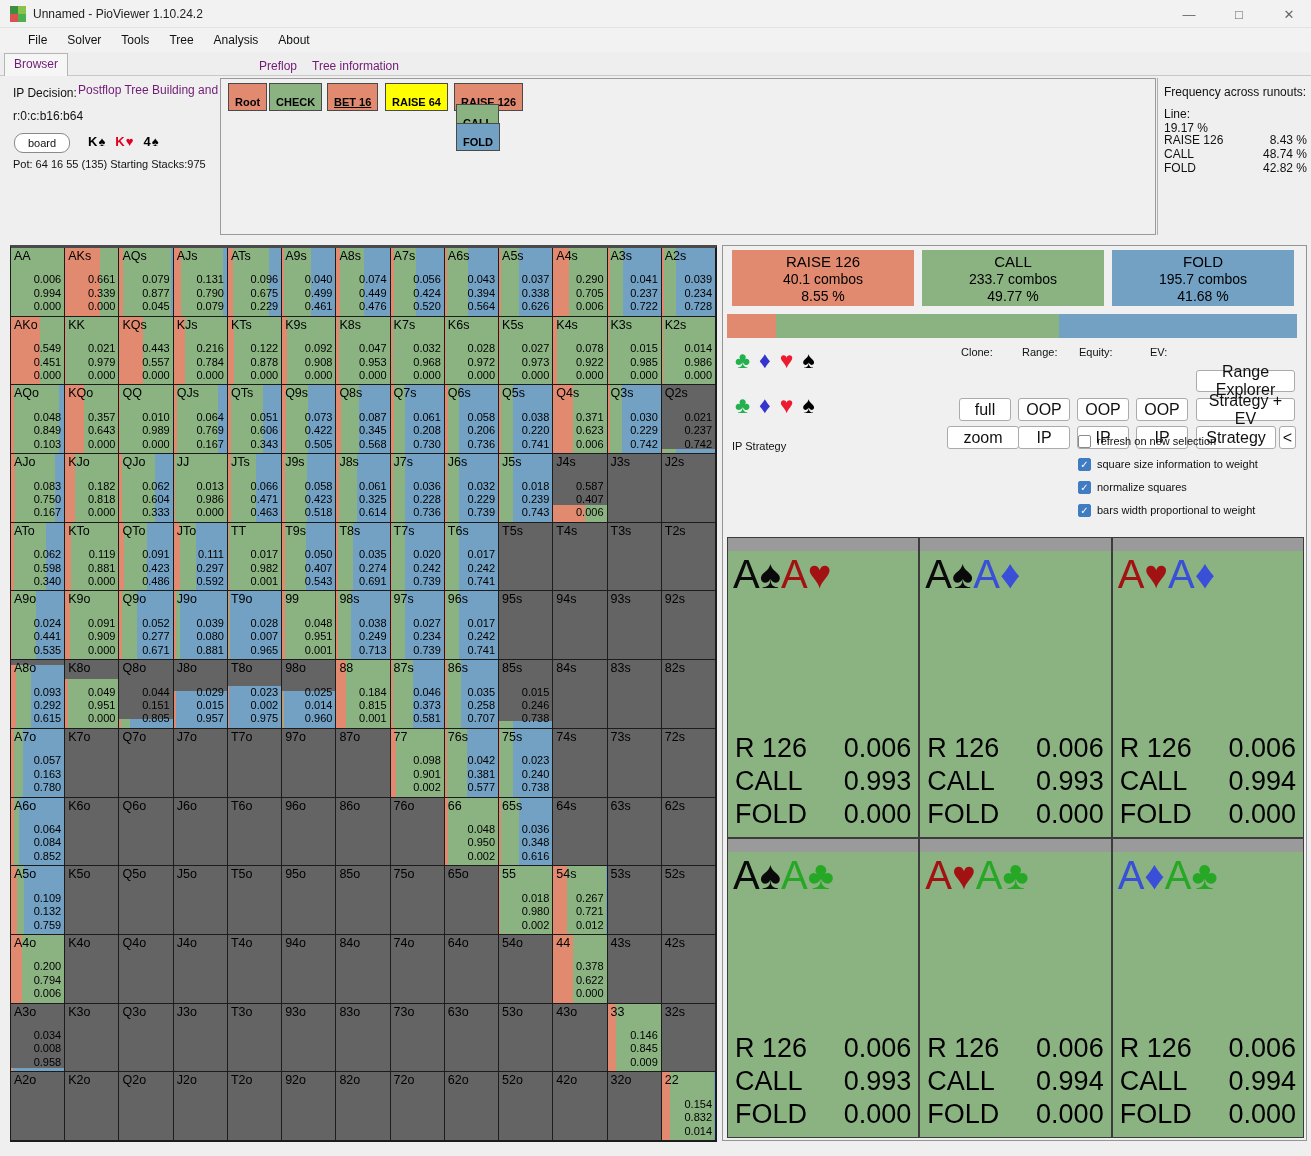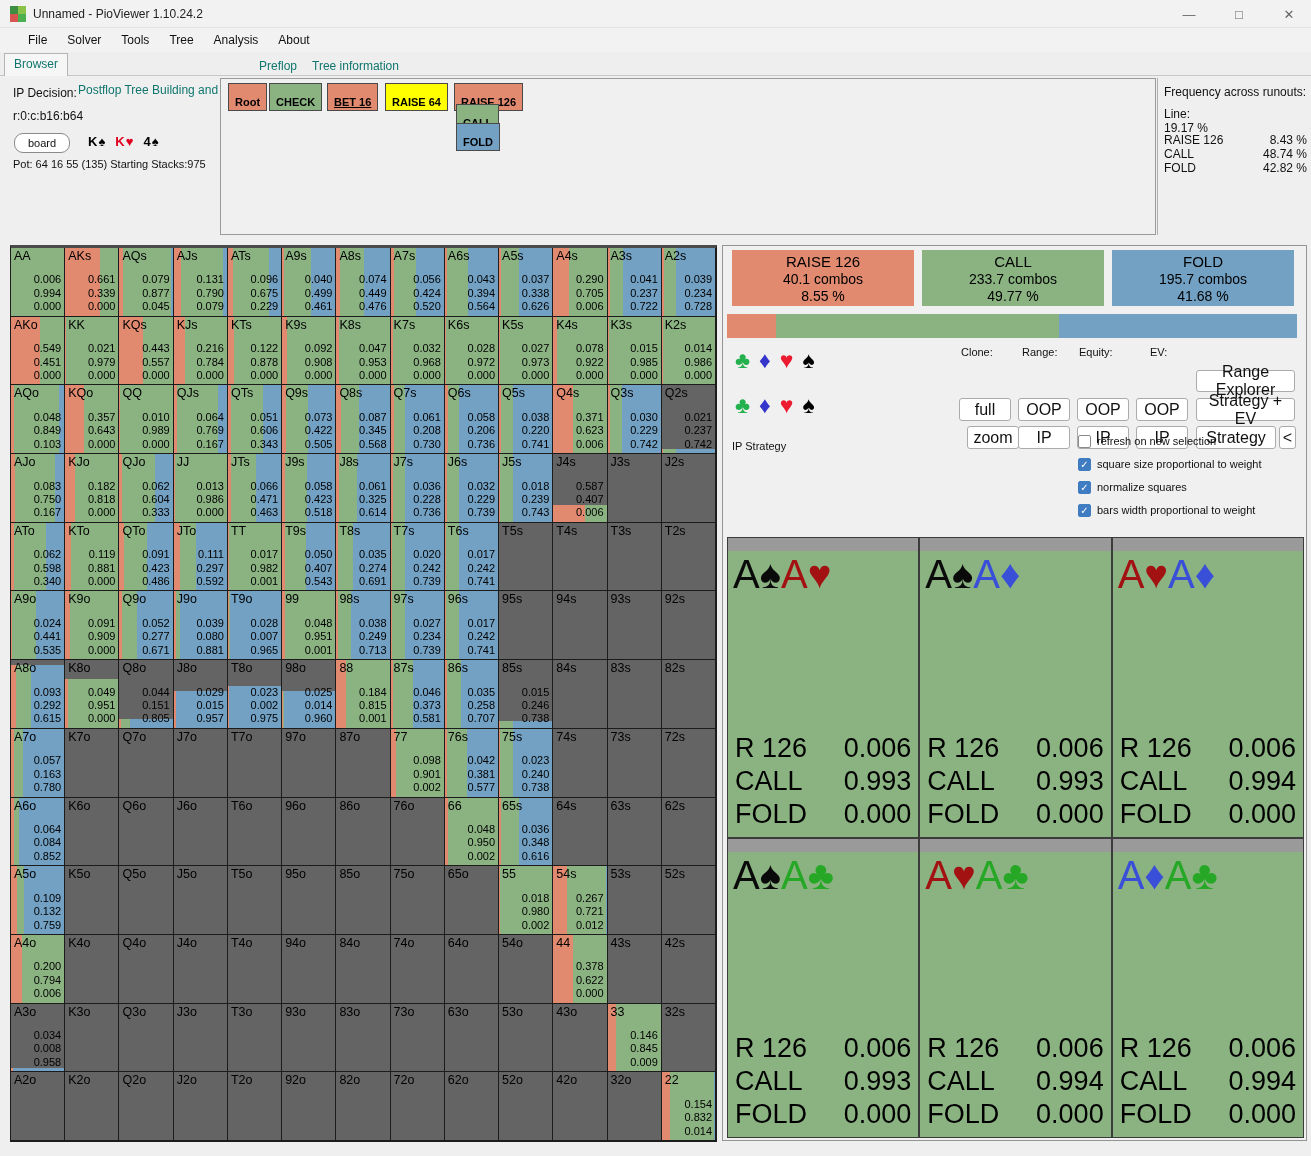--- a/index.html
+++ b/index.html
@@ -12,21 +12,21 @@
   .appicon i:nth-child(1){background:#3e8e41;} .appicon i:nth-child(2){background:#8bc34a;}
   .appicon i:nth-child(3){background:#d9534f;} .appicon i:nth-child(4){background:#4caf50;}
   .apptitle { position:absolute; left:33px; top:7px; font-size:12px; color:#222; }
   .winbtns { position:absolute; right:8px; top:0; height:28px; display:flex; gap:22px; align-items:center; color:#666; font-size:13px; }
   .winbtns span { width:28px; text-align:center; cursor:default; }
 
   .menubar { position:absolute; left:0; top:28px; width:1311px; height:24px; background:#f2f2f2; display:flex; align-items:center; padding-left:18px; gap:0; }
   .menubar span { font-size:12px; padding:3px 10px; }
 
   .tabbar { position:absolute; left:0; top:52px; width:1311px; height:24px; background:#eeeeee; border-bottom:1px solid #c8c8c8; }
-  .tab { position:absolute; top:3px; height:21px; font-size:12px; padding:3px 9px 0 9px; color:#0f766e; border:1px solid transparent; }
+  .tab { position:absolute; top:3px; height:21px; font-size:12px; padding:3px 9px 0 9px; color:#701a75; border:1px solid transparent; }
   .tab.sel { top:1px; height:23px; background:#f6f6f6; border:1px solid #b5b5b5; border-bottom:none; }
   .tab.t1 { left:4px; } .tab.t2 { left:68px;margin-top:24px; } .tab.t3 { left:249px; } .tab.t4 { left:302px; }
 
   
   .info { position:absolute; left:13px; top:80px; width:205px; font-size:12px; }
   .info .line1 { position:absolute; left:0; top:6px; }
   .info .line2 { position:absolute; left:0; top:29px; }
   .boardbtn { position:absolute; left:1px; top:53px; width:56px; height:20px; background:#fff; border:1px solid #8a8a8a; border-radius:9px; font-size:11px; text-align:center; line-height:18px; }
   .bcards { position:absolute; left:75px; top:54px; font-size:13px; font-weight:bold; letter-spacing:1px; }
   .bcards span { margin-right:9px; }
@@ -1254,39 +1254,39 @@
 
   <span class="ctl-label" style="left:238px; top:100px;">Clone:</span>
   <span class="ctl-label" style="left:299px; top:100px;">Range:</span>
   <span class="ctl-label" style="left:356px; top:100px;">Equity:</span>
   <span class="ctl-label" style="left:427px; top:100px;">EV:</span>
 
   <div class="btn" style="left:236px; top:128px; width:52px; height:23px;">full</div>
   <div class="btn" style="left:295px; top:128px; width:52px; height:23px;">OOP</div>
   <div class="btn" style="left:354px; top:128px; width:52px; height:23px;">OOP</div>
   <div class="btn" style="left:413px; top:128px; width:52px; height:23px;">OOP</div>
-  <div class="btn" style="left:244px; top:156px; width:52px; height:23px;">zoom</div>
+  <div class="btn" style="left:224px; top:156px; width:72px; height:23px;">zoom</div>
   <div class="btn" style="left:295px; top:156px; width:52px; height:23px;">IP</div>
   <div class="btn" style="left:354px; top:156px; width:52px; height:23px;">IP</div>
   <div class="btn" style="left:413px; top:156px; width:52px; height:23px;">IP</div>
   <div class="btn" style="left:473px; top:100px; width:99px; height:22px;">Range Explorer</div>
   <div class="btn" style="left:473px; top:128px; width:99px; height:23px;">Strategy + EV</div>
   <div class="btn" style="left:473px; top:156px; width:80px; height:23px;">Strategy</div>
   <div class="btn" style="left:556px; top:156px; width:17px; height:23px;">&lt;</div>
 
   <div class="iplabel">IP Strategy</div>
 
   <div class="cbcol" id="cbcol">
       <div class="cbrow">
         <span class="cbbox"></span>
         <span class="cbtext">refresh on new selection</span>
       </div>
       <div class="cbrow">
         <span class="cbbox checked">✓</span>
-        <span class="cbtext">square size proportional to weight</span>
+        <span class="cbtext">square size information to weight</span>
       </div>
       <div class="cbrow">
         <span class="cbbox checked">✓</span>
         <span class="cbtext">normalize squares</span>
       </div>
       <div class="cbrow">
         <span class="cbbox checked">✓</span>
         <span class="cbtext">bars width proportional to weight</span>
       </div>
     </div>

